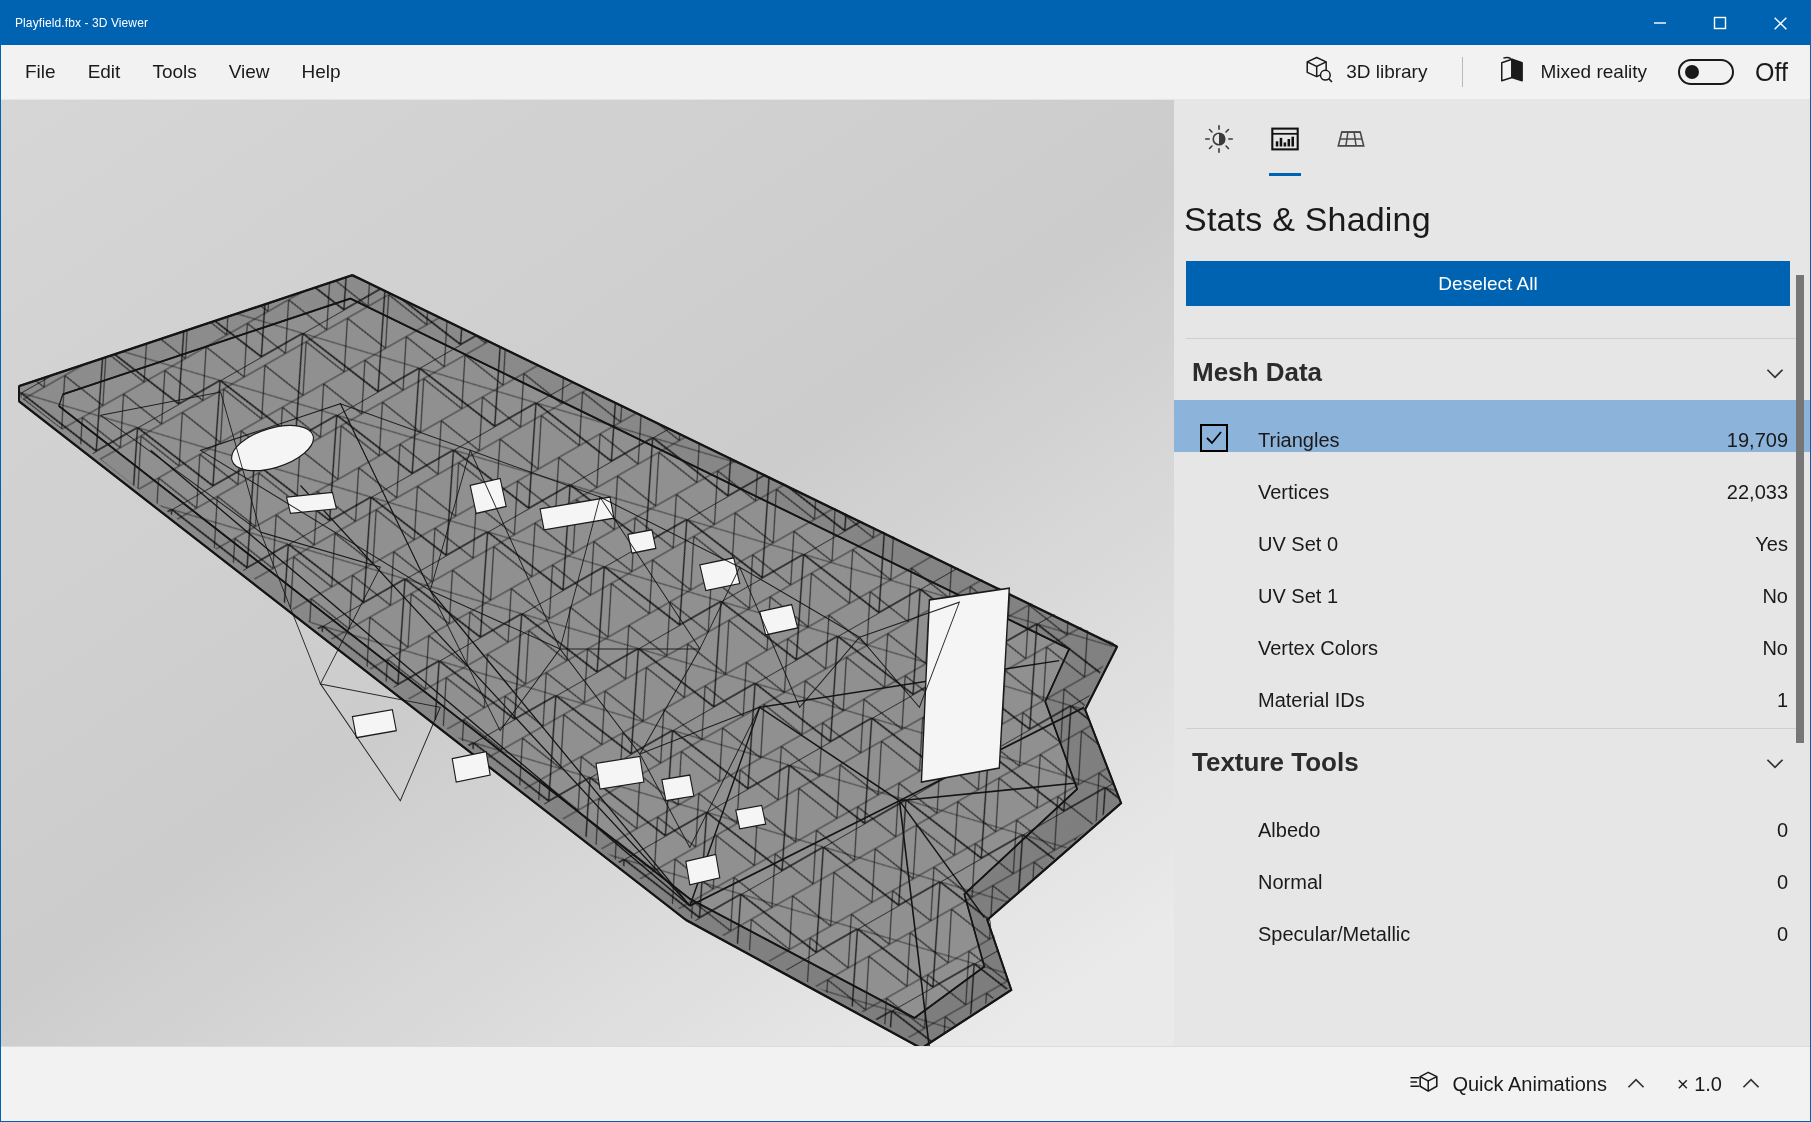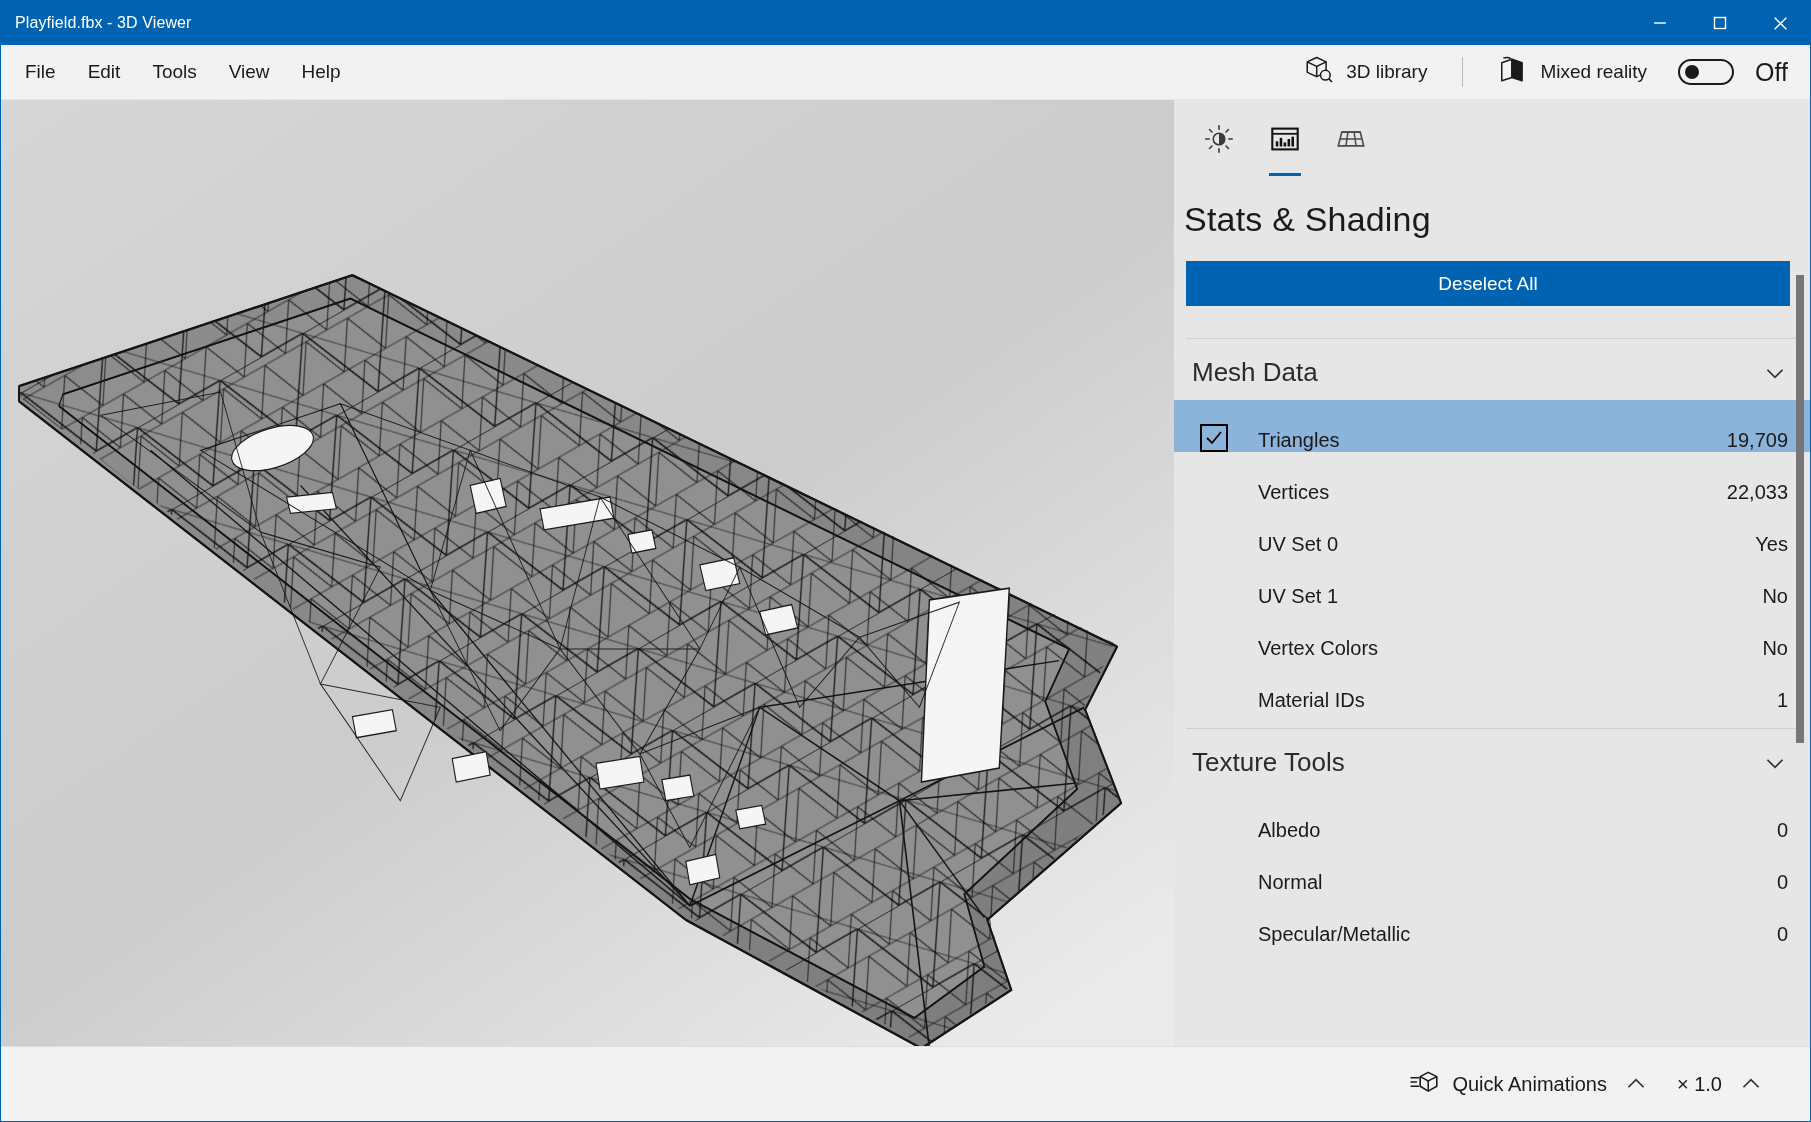--- a/index.html
+++ b/index.html
@@ -21,21 +21,21 @@
   
   .titlebar {
     height: 44px;
     background: #0063b1;
     display: flex; align-items: center;
     flex: 0 0 44px;
     position: relative;
   }
   .titlebar-text {
     color: #ffffff;
-    font-size: 16px;
+    font-size: 12px;
     padding-left: 14px;
     letter-spacing: 0.1px;
     white-space: nowrap;
     text-align: right;
   }
   .win-controls {
     margin-left: auto;
     display: flex; height: 100%;
   }
   .win-btn {
@@ -188,21 +188,21 @@
 
   .section-head {
     display: flex; align-items: center;
     justify-content: space-between;
     padding: 18px 22px 12px 18px;
     cursor: default;
   }
   .section-head .st {
     font-size: 26px;
     color: #2b2b2b;
-    font-weight: 400;
+    font-weight: 700;
   }
   .chev { color: #333; display: flex; align-items: center; }
 
   .row {
     display: flex; align-items: flex-end;
     height: 52px;
     padding: 0 22px 0 18px;
     cursor: default;
     position: relative;
   }

